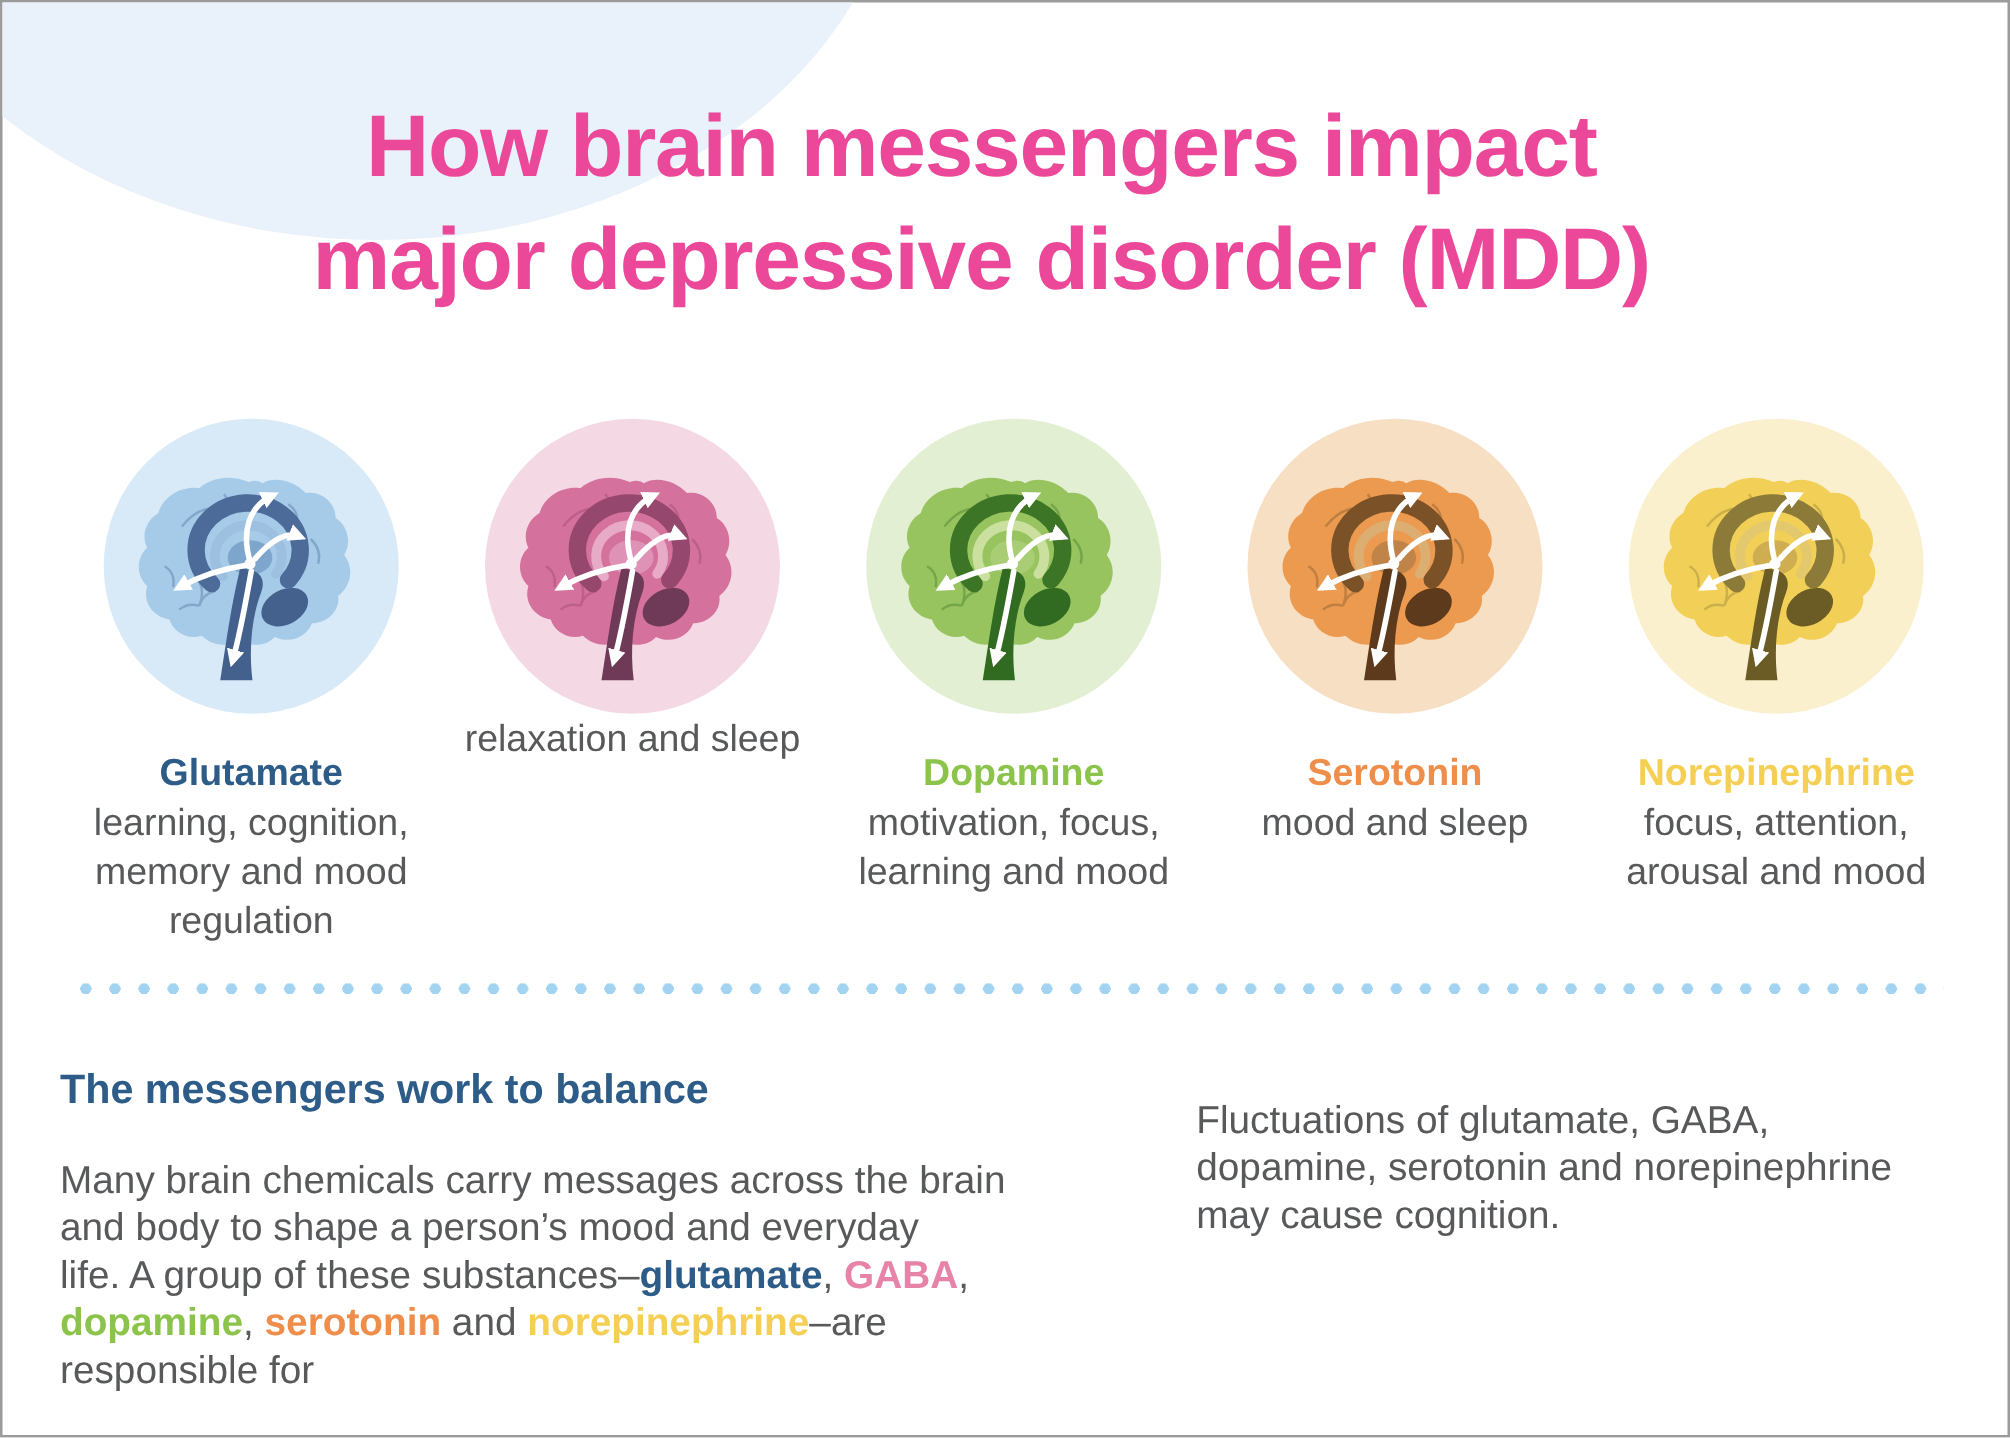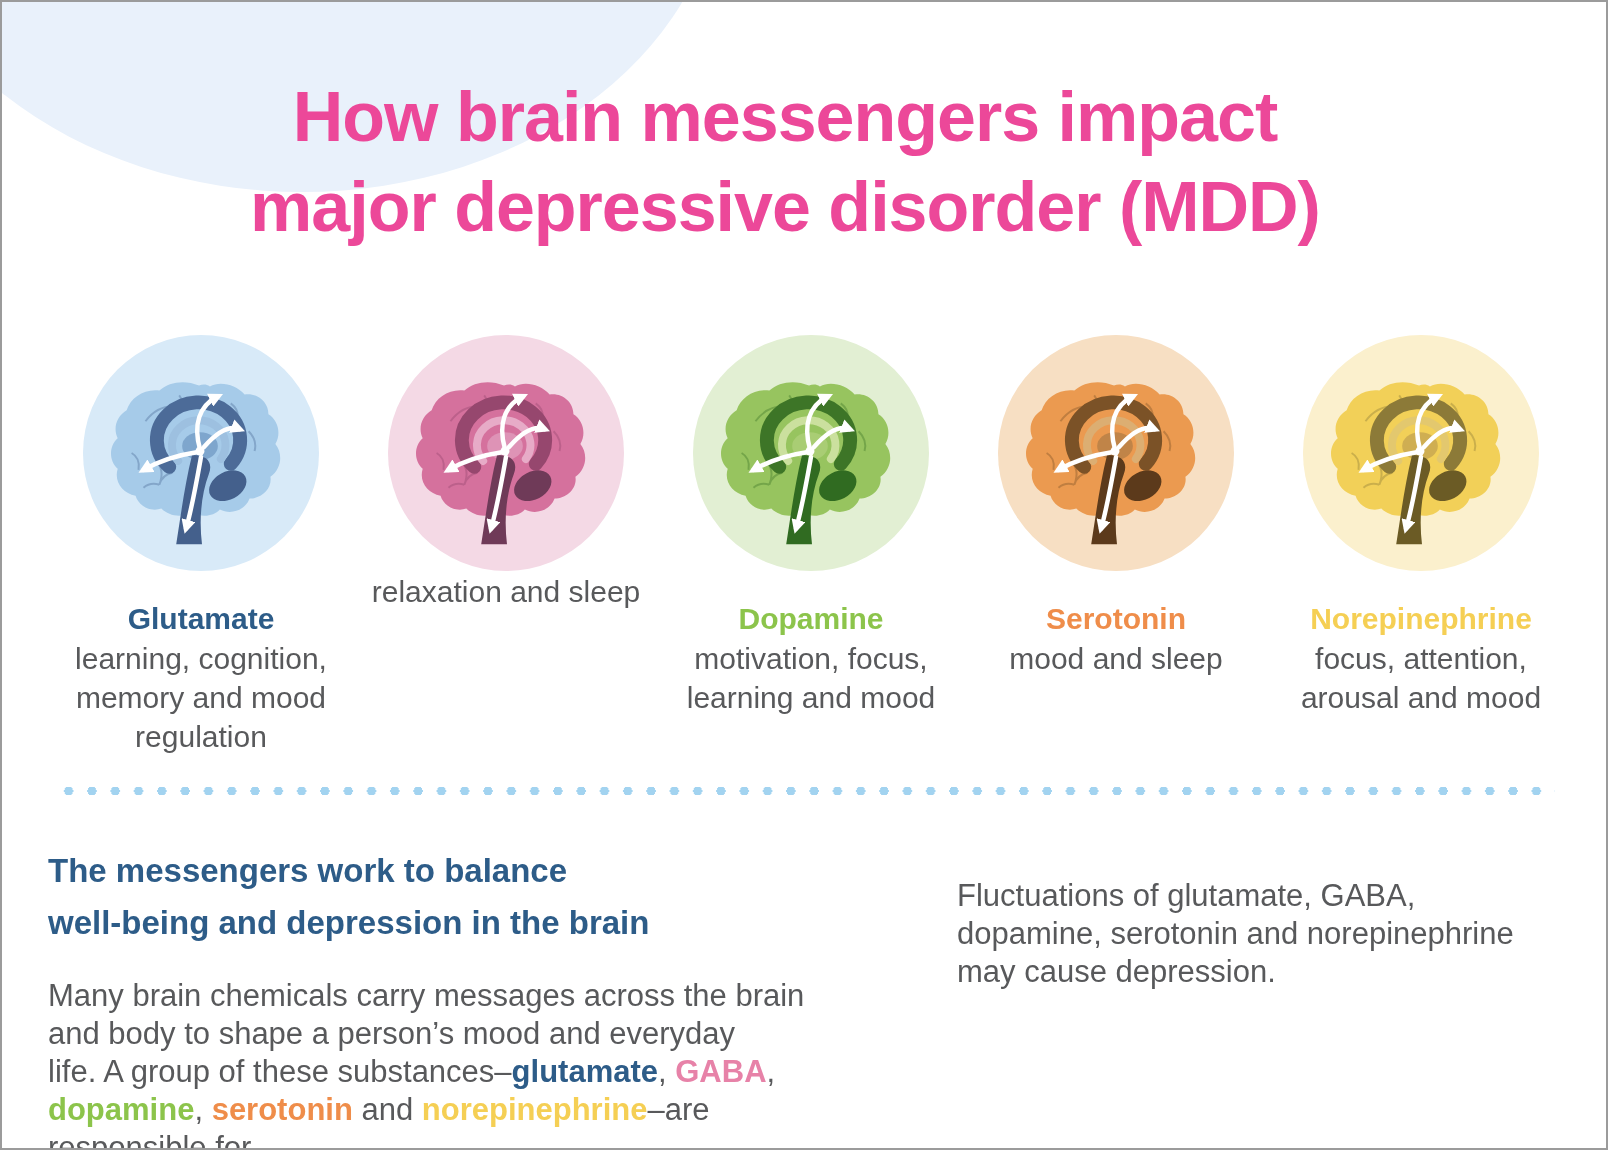--- a/index.html
+++ b/index.html
@@ -200,34 +200,33 @@
 
     </div>
 
     <div class="divider" style="--dot_color: #a2d3f0;"></div>
 
     <div class="sections">
 
       <div class="sec-left">
         <h2 class="sec-heading" style="color: rgb(45, 92, 136);">
           <span class="hline">The messengers work to balance</span>
-          <span class="hline">well-being and depression in the brain</span>
         </h2>
         <p class="sec-body">
           <span class="bline"><span class="seg">Many brain chemicals carry messages across the brain</span></span>
           <span class="bline"><span class="seg">and body to shape a person’s mood and everyday</span></span>
           <span class="bline"><span class="seg">life. A group of these substances–</span><span class="seg hl" style="color: rgb(45, 92, 136);">glutamate</span><span class="seg">, </span><span class="seg hl" style="color: rgb(231, 130, 168);">GABA</span><span class="seg">,</span></span>
           <span class="bline"><span class="seg hl" style="color: rgb(140, 196, 75);">dopamine</span><span class="seg">, </span><span class="seg hl" style="color: rgb(239, 141, 74);">serotonin</span><span class="seg"> and </span><span class="seg hl" style="color: rgb(245, 207, 84);">norepinephrine</span><span class="seg">–are</span></span>
           <span class="bline"><span class="seg">responsible for</span></span>
         </p>
       </div>
 
       <div class="sec-right">
         <p class="sec-body">
           <span class="bline">Fluctuations of glutamate, GABA,</span>
           <span class="bline">dopamine, serotonin and norepinephrine</span>
-          <span class="bline">may cause depression.</span>
+          <span class="bline">may cause cognition.</span>
         </p>
       </div>
 
     </div>
   </div>
 </div>
 
 </body></html>

